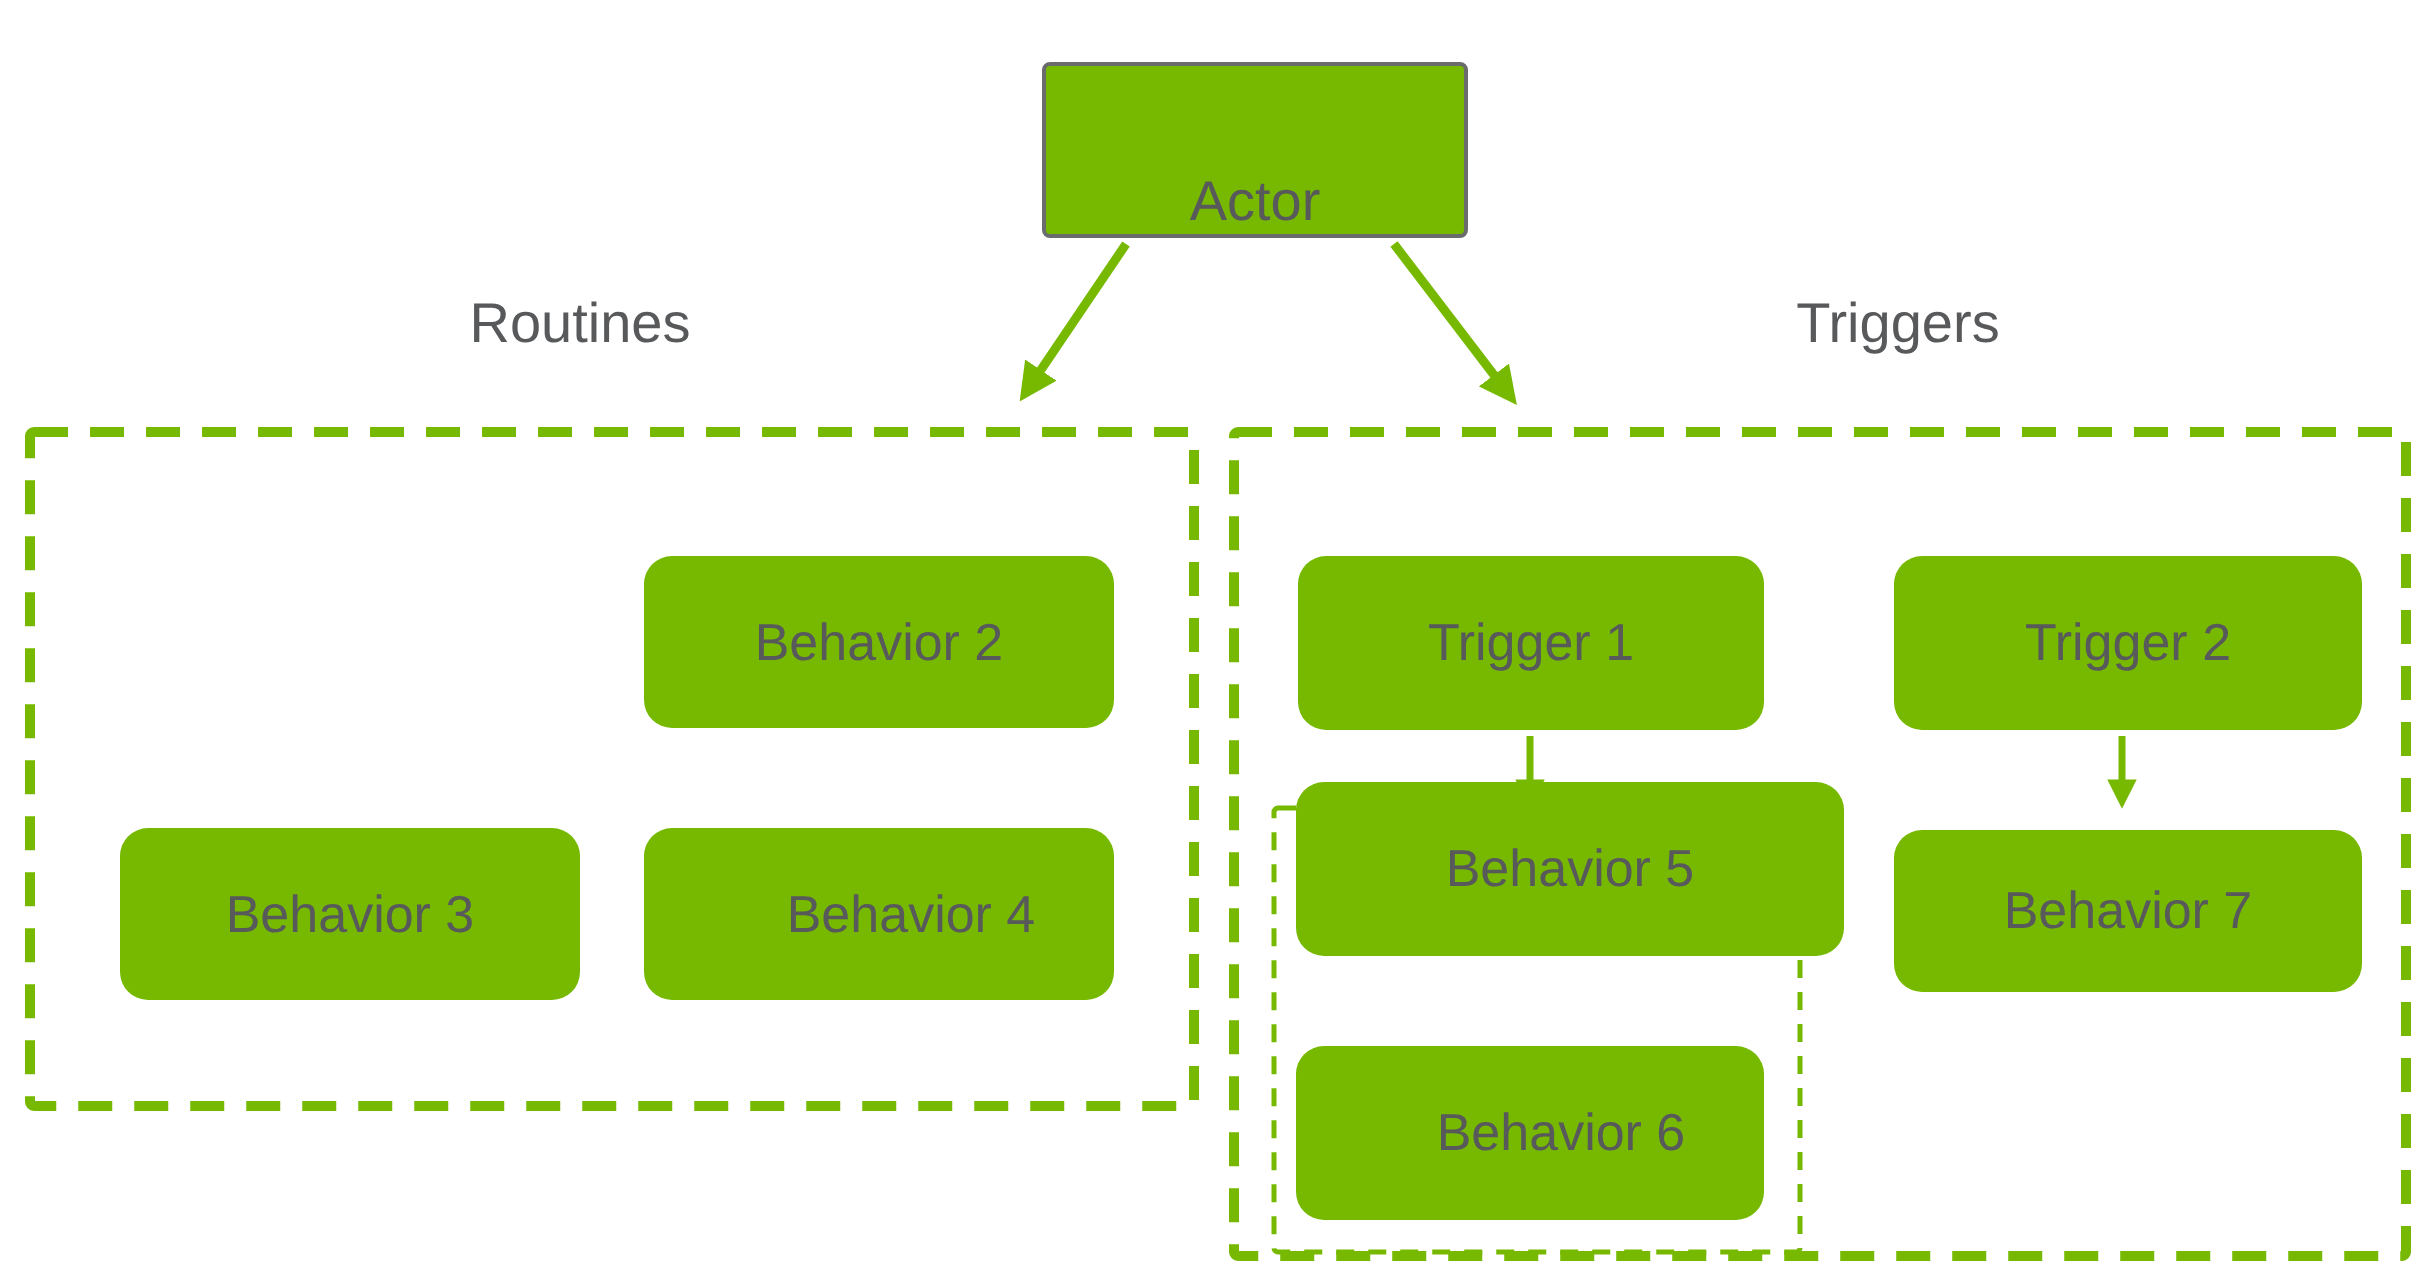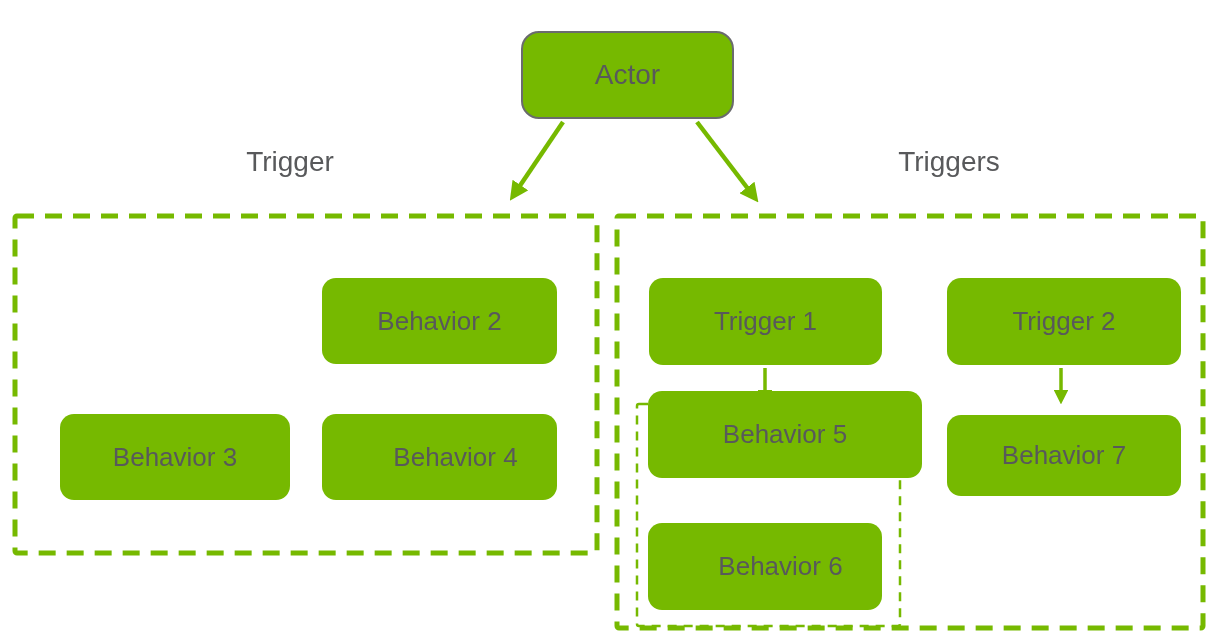--- a/index.html
+++ b/index.html
@@ -29,22 +29,23 @@
     align-items: center;
     justify-content: center;
     font-size: 26px;
     border-radius: 14px;
     box-sizing: border-box;
   }
   .actor-node {
     left: 521px; top: 31px;
     width: 213px; height: 88px;
     border: 2px solid #6a6b6d;
-    border-radius: 18px;
+    border-radius: 4px;
     font-size: 28px;
+    align-items: flex-end;
   }
   .section-label {
     position: absolute;
     width: 200px;
     top: 146px;
     text-align: center;
     font-size: 28px;
     color: #58595b;
   }
   .label-routines { left: 190px; }
@@ -99,21 +100,21 @@
     <line class="edge edge-thick" x1="563" y1="122" x2="513" y2="196" marker-end="url(#ah)"></line>
     <line class="edge edge-thick" x1="697" y1="122" x2="755" y2="198" marker-end="url(#ah)"></line>
     <line class="edge edge-thin" x1="765" y1="368" x2="765" y2="400" marker-end="url(#ah)"></line>
     <line class="edge edge-thin" x1="1061" y1="368" x2="1061" y2="400" marker-end="url(#ah)"></line>
   </svg>
 
   <div class="node actor-node">
     <span>Actor</span>
   </div>
 
-  <div class="section-label label-routines">Trigger</div>
+  <div class="section-label label-routines">Routines</div>
   <div class="section-label label-triggers">Triggers</div>
 
   <div class="node node-b2">
     <span>Behavior 2</span>
   </div>
   <div class="node node-b3">
     <span>Behavior 3</span>
   </div>
   <div class="node node-b4">
     <span>Behavior 4</span>

